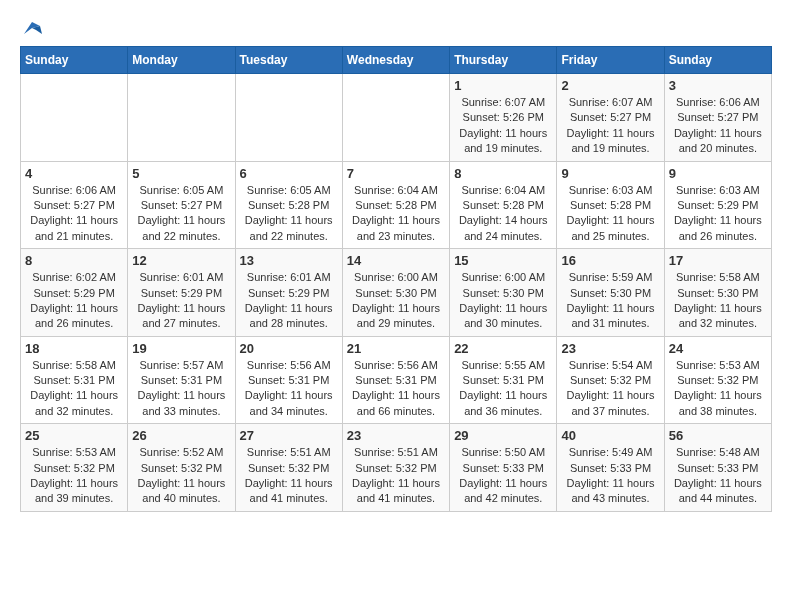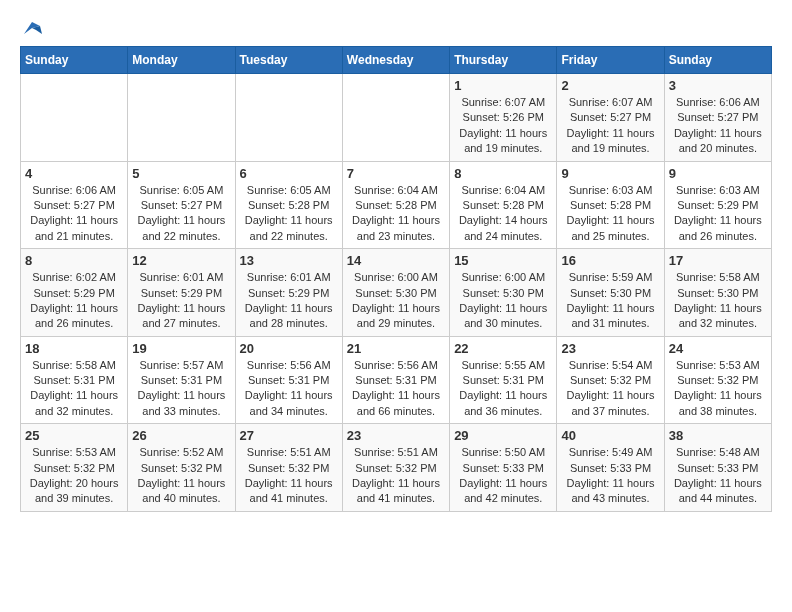--- a/index.html
+++ b/index.html
@@ -323,21 +323,21 @@
             <div>Daylight: 11 hours and 38 minutes.</div>
           </div>
         </td>
       </tr>
       <tr>
         <td>
           <span class="day-num">25</span>
           <div class="day-info">
             <div>Sunrise: 5:53 AM</div>
             <div>Sunset: 5:32 PM</div>
-            <div>Daylight: 20 hours and 39 minutes.</div>
+            <div>Daylight: 11 hours and 39 minutes.</div>
           </div>
         </td>
         <td>
           <span class="day-num">26</span>
           <div class="day-info">
             <div>Sunrise: 5:52 AM</div>
             <div>Sunset: 5:32 PM</div>
             <div>Daylight: 11 hours and 40 minutes.</div>
           </div>
         </td>
@@ -367,21 +367,21 @@
         </td>
         <td>
           <span class="day-num">40</span>
           <div class="day-info">
             <div>Sunrise: 5:49 AM</div>
             <div>Sunset: 5:33 PM</div>
             <div>Daylight: 11 hours and 43 minutes.</div>
           </div>
         </td>
         <td>
-          <span class="day-num">38</span>
+          <span class="day-num">56</span>
           <div class="day-info">
             <div>Sunrise: 5:48 AM</div>
             <div>Sunset: 5:33 PM</div>
             <div>Daylight: 11 hours and 44 minutes.</div>
           </div>
         </td>
       </tr>
     </tbody>
 </table>
 

